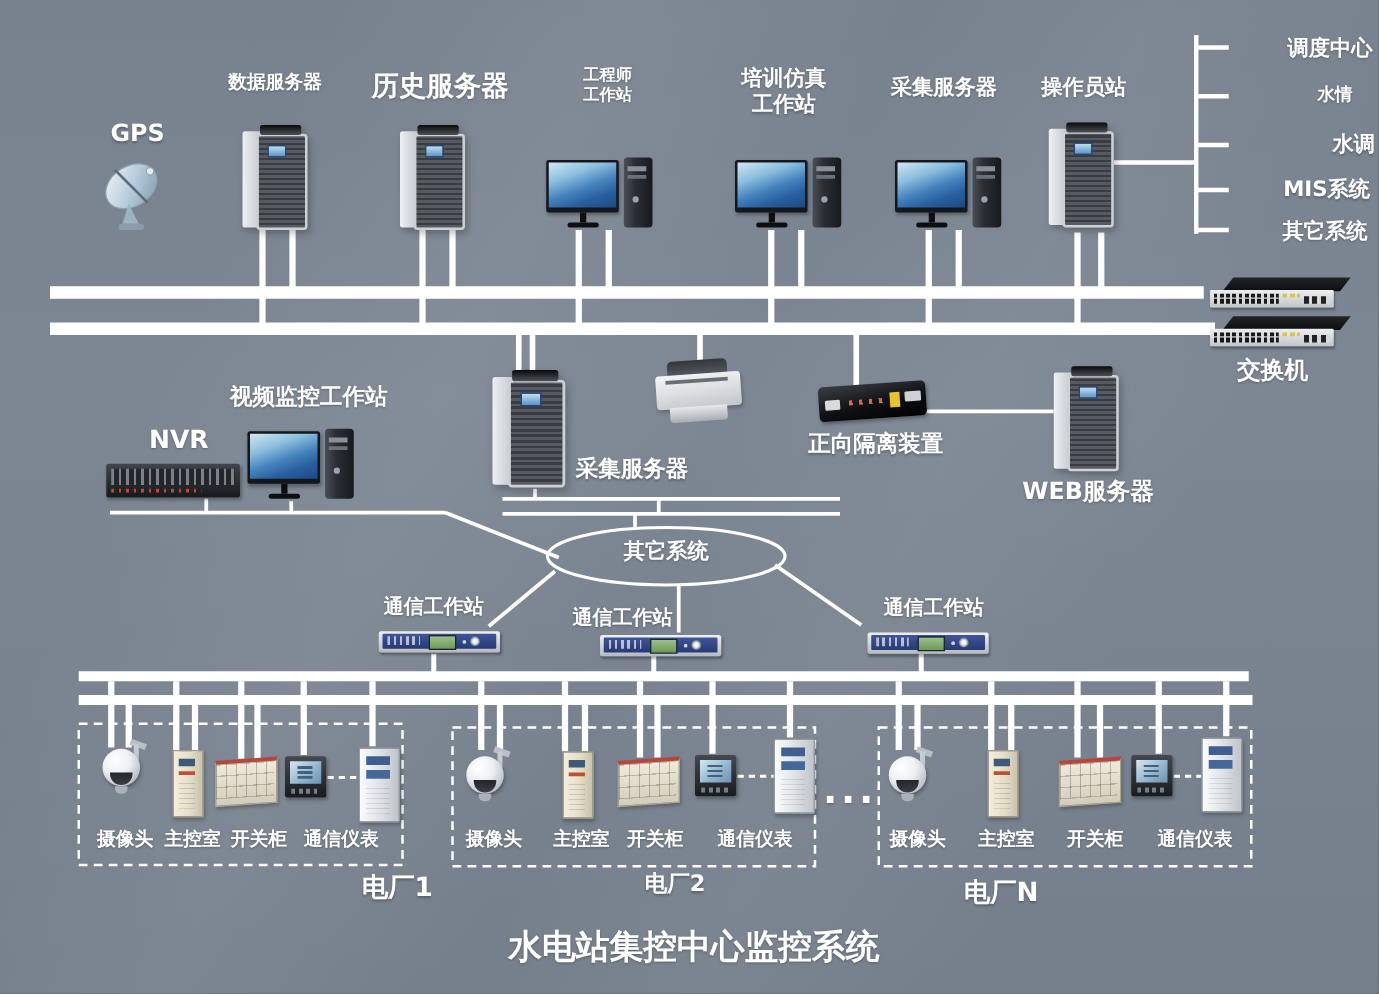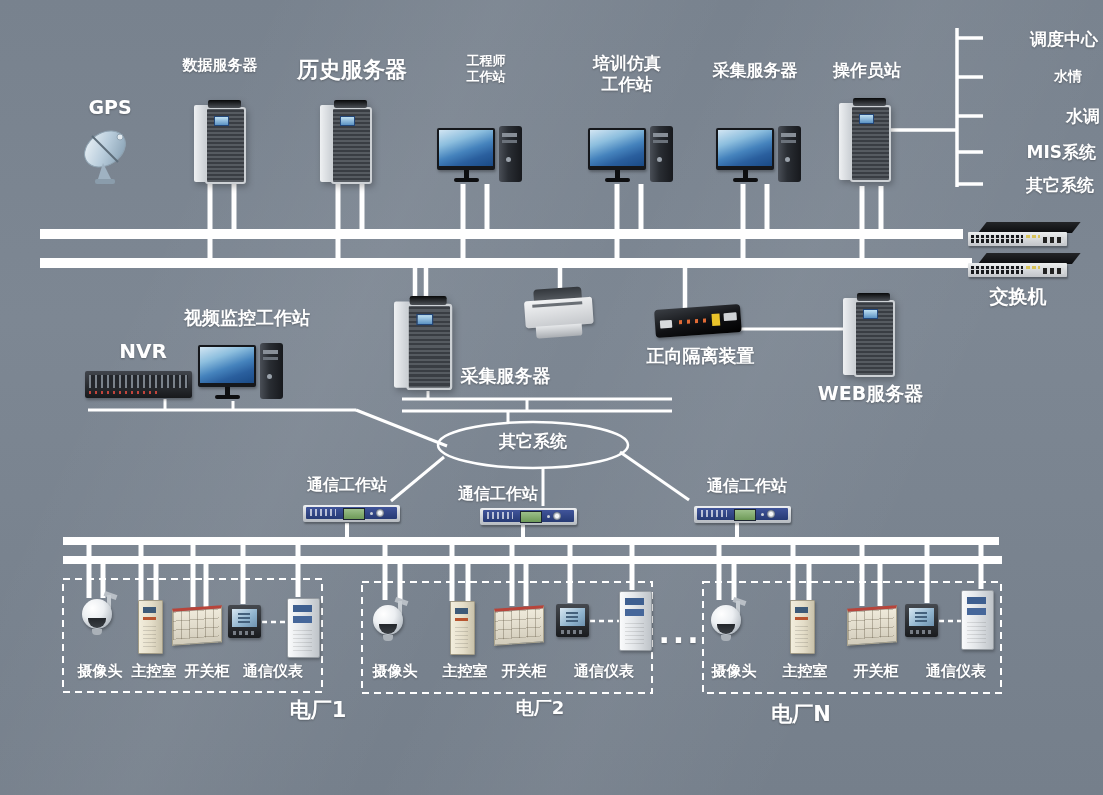--- a/index.html
+++ b/index.html
@@ -499,13 +499,14 @@
   <div class="lbl" style="left:502px;top:697px;width:76px;font-size:18px">电厂2</div>
 
   <div class="lbl" style="left:655px;top:618px;width:50px;font-size:30px;letter-spacing:3px;line-height:1">...</div>
 
   <div class="lbl" style="left:704px;top:662px;width:60px;font-size:15px">摄像头</div>
   <div class="lbl" style="left:775px;top:662px;width:60px;font-size:15px">主控室</div>
   <div class="lbl" style="left:846px;top:662px;width:60px;font-size:15px">开关柜</div>
   <div class="lbl" style="left:918px;top:662px;width:76px;font-size:15px">通信仪表</div>
   <div class="lbl" style="left:763px;top:701px;width:76px;font-size:21px">电厂N</div>
 
+  <div class="lbl" style="left:350px;top:741px;width:410px;font-size:27px">水电站集控中心监控系统</div>
 </div>
 
 </body></html>

